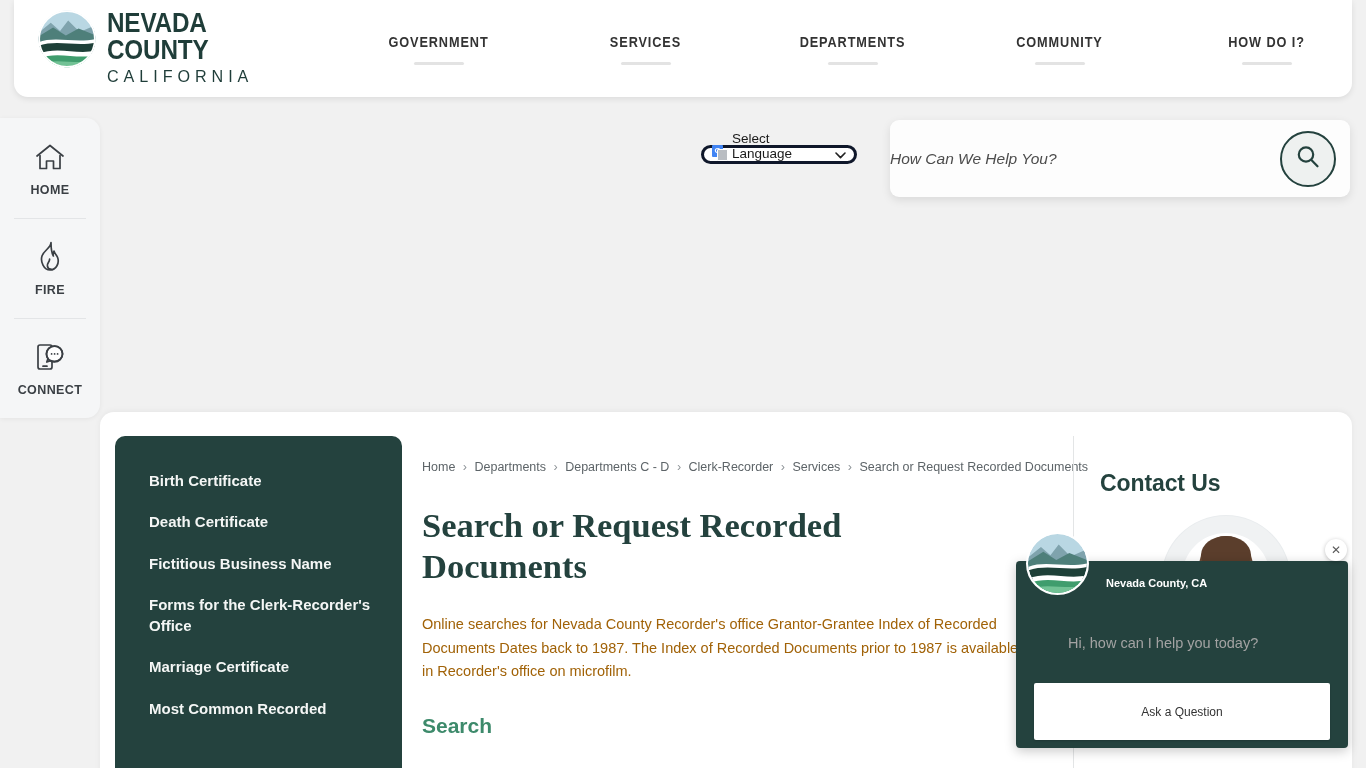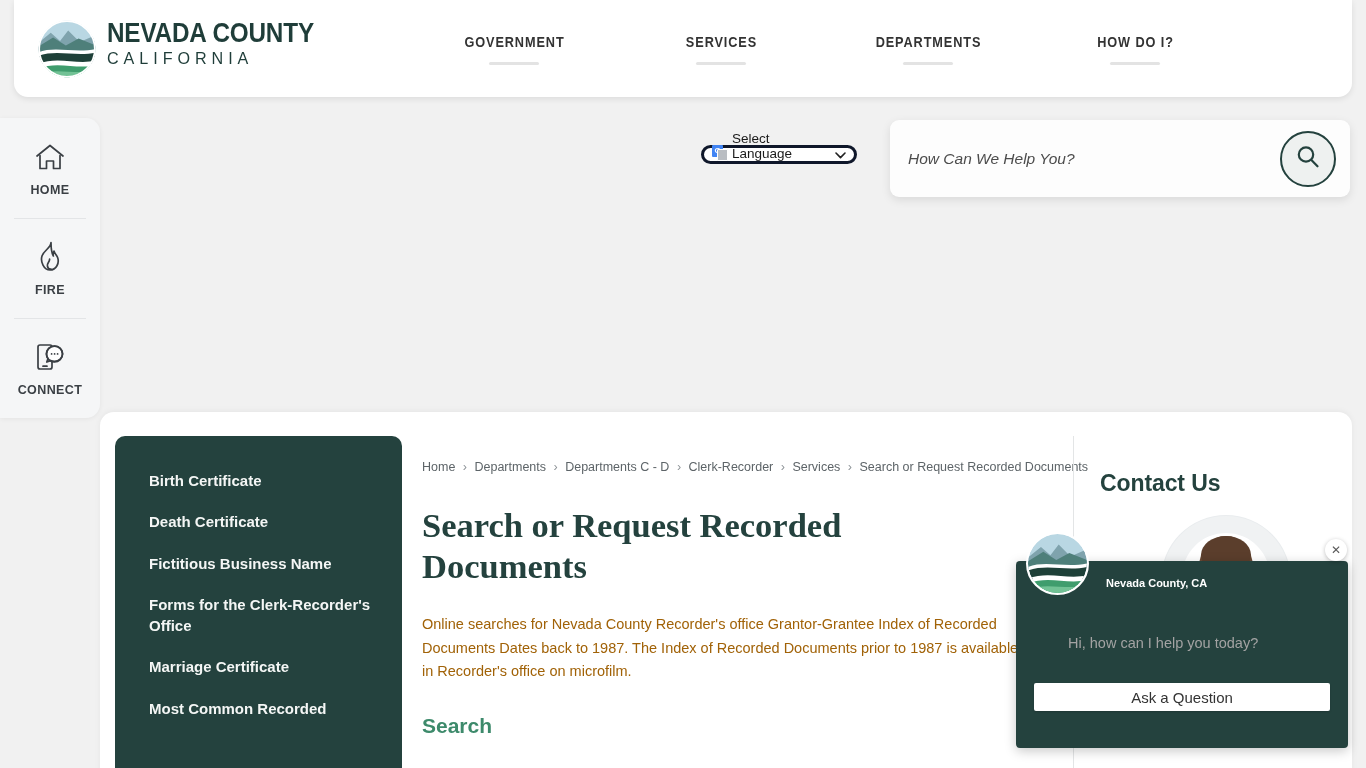--- a/index.html
+++ b/index.html
@@ -92,21 +92,20 @@
   .searchbar {
     position: absolute; left: 890px; top: 120px; width: 460px; height: 77px;
     background: #fdfdfd; border-radius: 9px;
     box-shadow: 0 3px 10px rgba(0,0,0,0.10);
     display: flex; align-items: center;
   }
   .search-input {
     flex: 1; border: none; outline: none; background: transparent;
     font-family: "Liberation Sans", sans-serif;
     font-size: 15.5px; font-style: italic; color: #000000;
-    padding-left: 18px;
   }
   .search-input::placeholder { color: #4c4c4c; font-style: italic; }
   .search-btn {
     width: 56px; height: 56px; border-radius: 50%;
     border: 2.5px solid #24423e; background: #eef1f0;
     margin-right: 14px; cursor: pointer;
     display: flex; align-items: center; justify-content: center;
   }
 
   
@@ -175,23 +174,23 @@
   }
   .chat-brand {
     position: absolute; left: 90px; top: 16px;
     color: #ffffff; font-size: 11px; font-weight: 700;
   }
   .chat-msg {
     position: absolute; left: 18px; top: 74px; right: 18px;
     color: #a3a3a3; font-size: 14.5px; margin-left: 34px;
   }
   .chat-cta {
-    position: absolute; left: 18px; top: 122px; width: 296px; height: 28px;
+    position: absolute; left: 18px; top: 122px; width: 296px; height: 57px;
     background: #ffffff; border: none; border-radius: 2px; cursor: pointer;
-    font-family: "Liberation Sans", sans-serif; font-size: 15px; color: #333;
+    font-family: "Liberation Sans", sans-serif; font-size: 12px; color: #333;
     box-shadow: 0 1px 2px rgba(0,0,0,0.18);
   }
   .chat-close {
     position: absolute; left: 1325px; top: 539px; width: 22px; height: 22px;
     border-radius: 50%; background: #ffffff; border: none; cursor: pointer;
     box-shadow: 0 1px 4px rgba(0,0,0,0.25);
     color: #5a5a5a; font-size: 12px; line-height: 22px; text-align: center;
     font-family: "Liberation Sans", sans-serif; padding: 0; z-index: 40;
   }
 </style>
@@ -236,20 +235,24 @@
       </div>
       <div class="nav-item">
         <div class="nav-label">SERVICES</div>
         <div class="nav-rule"></div>
       </div>
       <div class="nav-item">
         <div class="nav-label">DEPARTMENTS</div>
         <div class="nav-rule"></div>
       </div>
       <div class="nav-item">
+        <div class="nav-label">COMMUNITY</div>
+        <div class="nav-rule"></div>
+      </div>
+      <div class="nav-item">
         <div class="nav-label">HOW DO I?</div>
         <div class="nav-rule"></div>
       </div>
     </nav>
   </div>
 
   <aside class="rail">
 
     <div class="rail-item">
       <div class="rail-icon">

